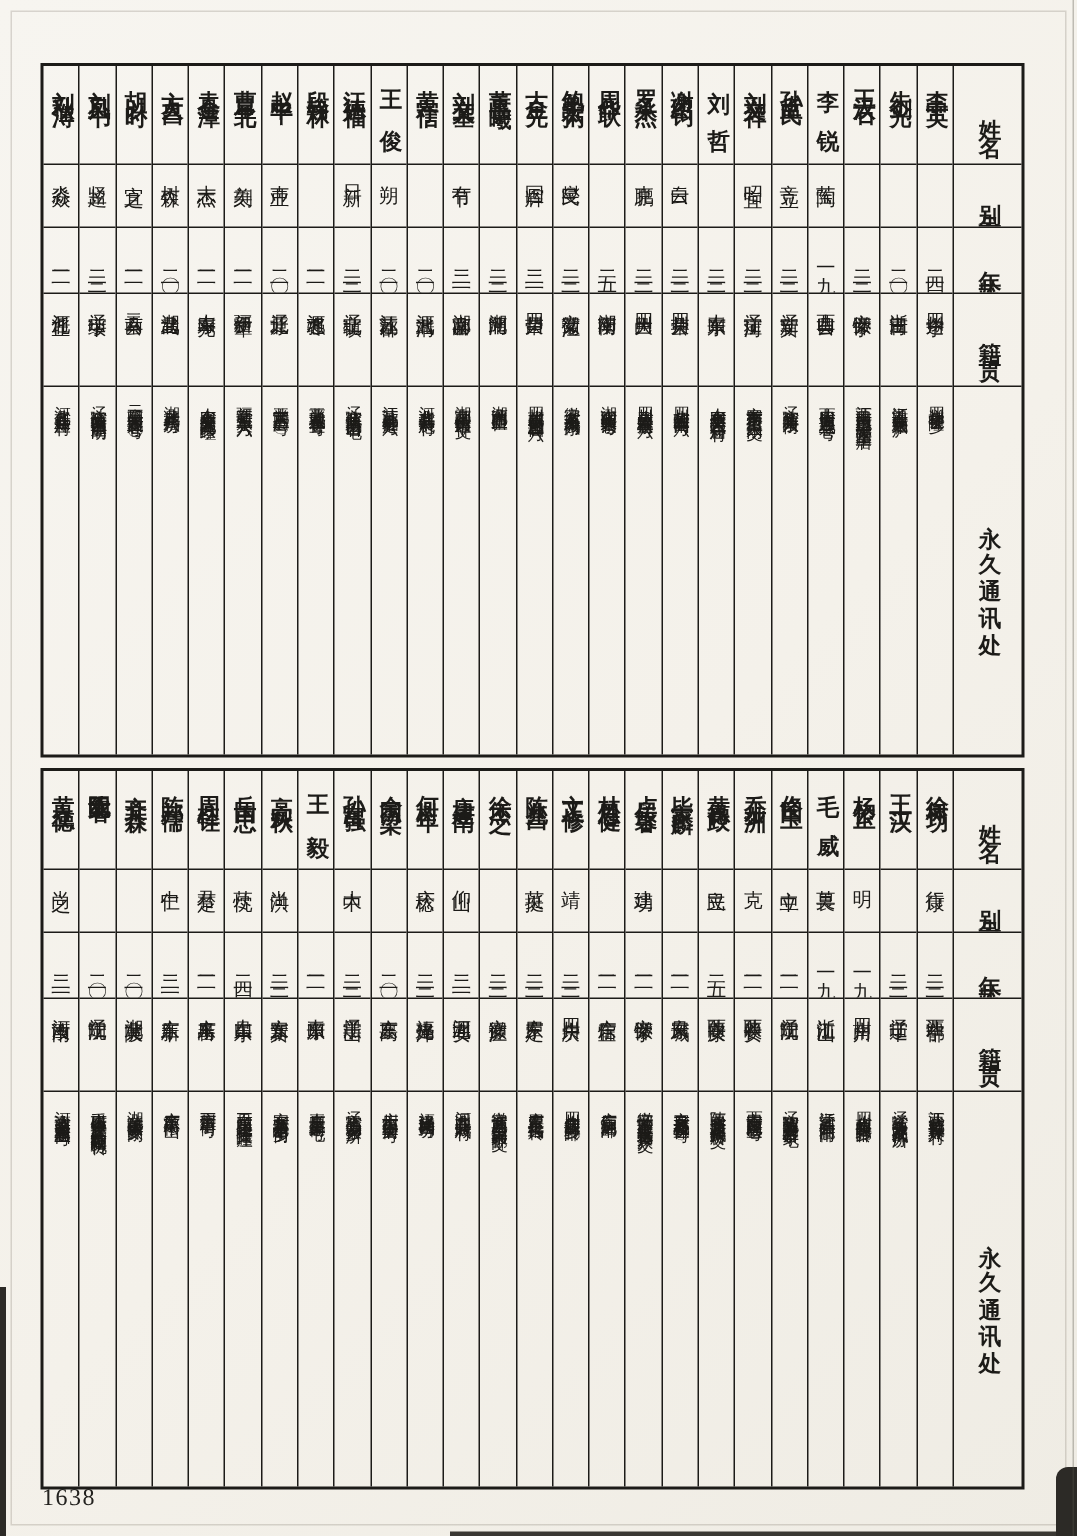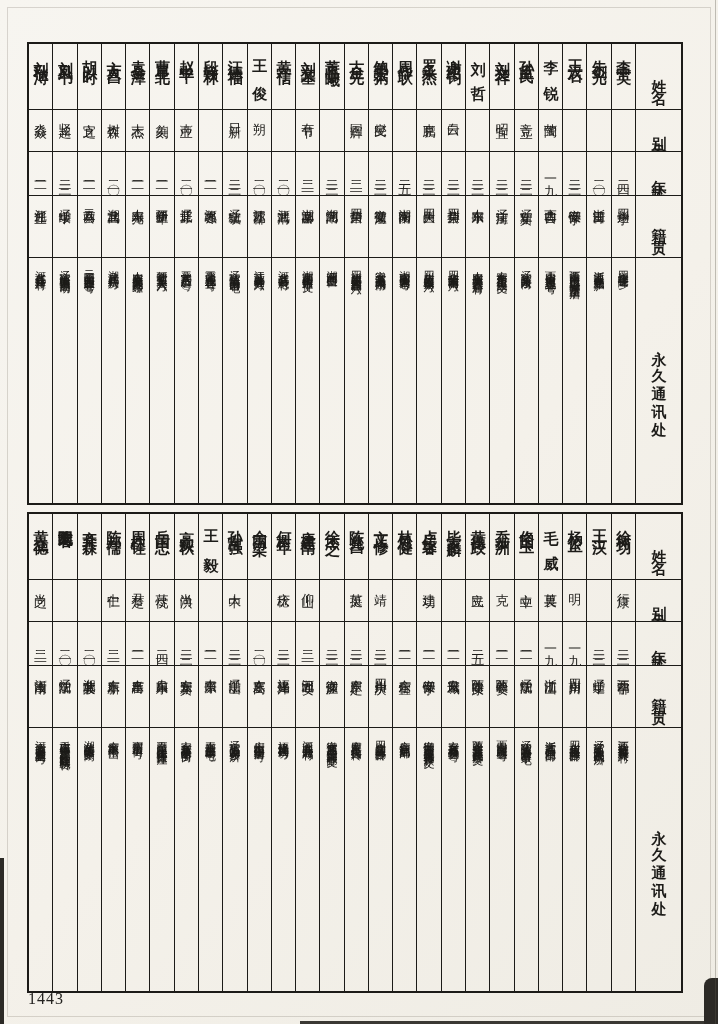--- a/index.html
+++ b/index.html
@@ -955,19 +955,19 @@
           <div class="cell c-native">
             <span class="vtext t-native">河南汝南</span>
           </div>
           <div class="cell c-addr">
             <span class="vtext t-addr">河南省汝南县东关东新街五四号</span>
           </div>
         </div>
       </div>
   </div>
 
-  <div class="page-number">1443</div>
+  <div class="page-number">1638</div>
 
   <div class="edge-left"></div>
   <div class="edge-bottom"></div>
   <div class="edge-corner"></div>
   <div class="edge-right"></div>
 </div>
 
 </body></html>

